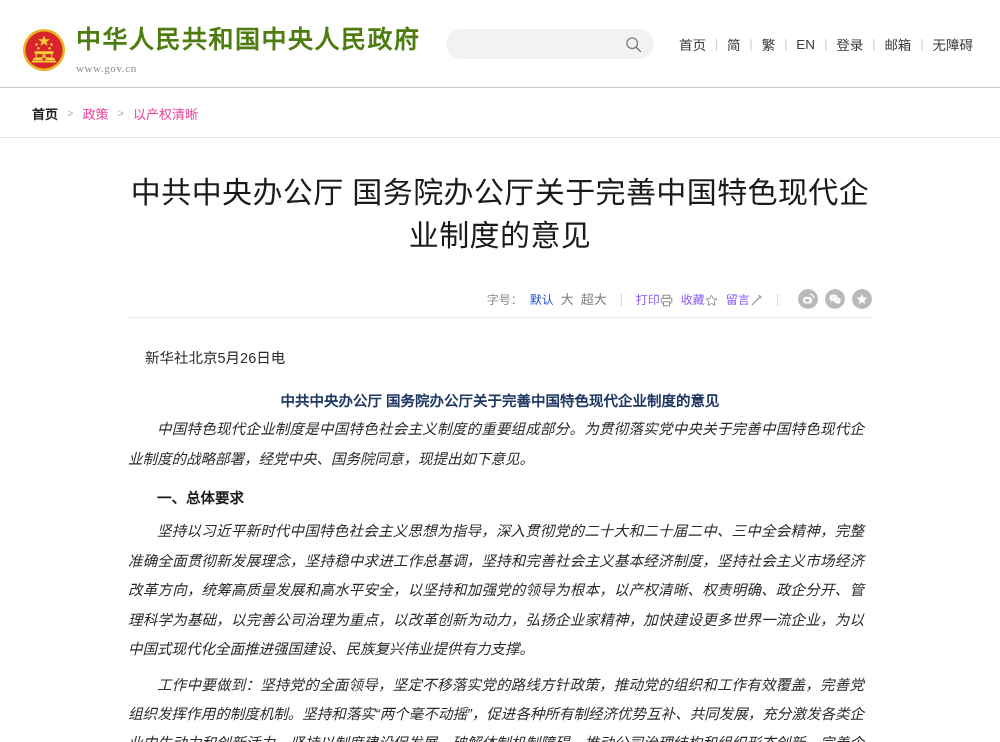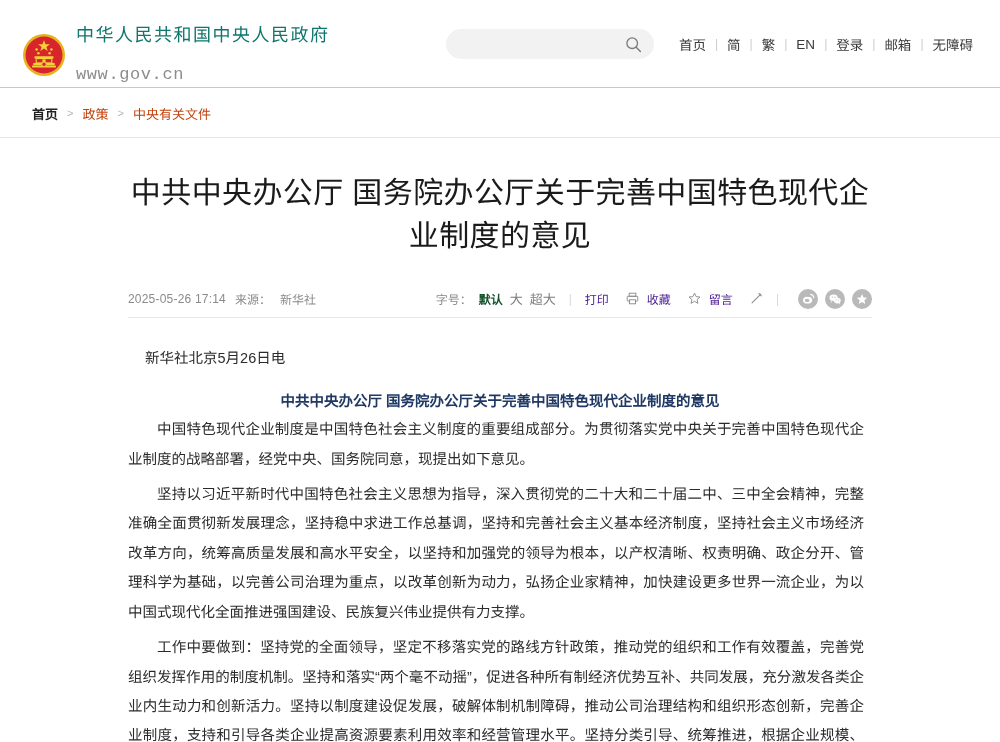--- a/index.html
+++ b/index.html
@@ -28,33 +28,33 @@
   }
   .emblem {
     width: 44px; height: 44px;
     position: relative;
     flex: 0 0 44px;
   }
   .emblem svg { display: block; width: 44px; height: 44px; }
 
   .brand-text { display: flex; flex-direction: column; justify-content: center; padding-top: 1px;}
   .site-name {
-    color: #0f766e;
-    font-size: 18px;
-    font-weight: normal;
+    color: #4d7c0f;
+    font-size: 25px;
+    font-weight: bold;
     letter-spacing: 1.5px;
     line-height: 1.08;
     white-space: nowrap;
   }
   .site-url {
     color: #8c8c8c;
-    font-size: 17px;
+    font-size: 11px;
     letter-spacing: 0.6px;
-    margin-top: 20px;
-    font-family: Liberation Mono, monospace;
+    margin-top: 9px;
+    font-family: Liberation Serif, serif;
   }
 
   .header-right {
     position: absolute;
     right: 18px; top: 0;
     height: 88px;
     display: flex;
     align-items: center;
     gap: 16px;
   }
@@ -110,21 +110,21 @@
   .crumb {
     width: 100%;
     padding-left: 32px;
     height: 50px;
     display: flex;
     align-items: center;
     font-size: 13px;
     color: #333;
     gap: 9px;
   }
-  .crumb a { color: #c2410c; text-decoration: none; }
+  .crumb a { color: #ec4899; text-decoration: none; }
   .crumb .first { font-weight: bold; color: #222; }
   .crumb .sep { color: #b5b5b5; font-size: 11px; }
 
   
   .article {
     width: 744px;
     margin: 0 auto;
     padding-top: 34px;
   }
   .article-title {
@@ -157,27 +157,27 @@
     margin-left: auto;
     display: flex;
     align-items: center;
     gap: 8px;
     color: #7d7d7d;
     white-space: nowrap;
   }
   .fontsize-group { display: flex; align-items: center; gap: 7px; }
   .fs-label { color: #8a8a8a; }
   .fs-opt { color: #7d7d7d; cursor: pointer; }
-  .fs-opt.active { color: #14532d; font-weight: bold; }
+  .fs-opt.active { color: #1d4ed8; font-weight: normal; }
   .fs-big { font-size: 13px; }
   .fs-huge { font-size: 13px; }
 
   .vsep { color: #d8d8d8; padding: 0 5px; }
 
-  .action { display: inline-flex; align-items: center; gap: 17px; cursor: pointer; color: #4c1d95; }
+  .action { display: inline-flex; align-items: flex-end; gap: 0; cursor: pointer; color: #8b5cf6; }
   .action svg { display: block; }
 
   .social { display: flex; align-items: center; gap: 7px; margin-left: 6px; }
   .social-icon {
     width: 20px; height: 20px;
     border-radius: 50%;
     background: #b9b9b9;
     display: flex; align-items: center; justify-content: center;
     cursor: pointer;
   }
@@ -200,21 +200,21 @@
     font-size: 14.5px;
     margin: 0;
     line-height: 1.9;
   }
   .doc-date {
     text-align: center;
     color: #3b3b3b;
     font-size: 12.5px;
     margin: 2px 0 12px 0;
   }
-  .para { margin: 0 8px 6px 0; text-indent: 2em; }
+  .para { margin: 0 8px 6px 0; text-indent: 2em; font-style: italic; }
   .section-head { margin: 10px 0 4px 0; text-indent: 2em; font-weight: bold; color: #1a1a1a; }
 </style>
 </head>
 <body>
 
 <div class="site-header">
 
   <div class="brand">
     <div class="emblem">
       <svg viewBox="0 0 44 44" xmlns="http://www.w3.org/2000/svg" aria-hidden="true">
@@ -273,35 +273,30 @@
 
   </div>
 </div>
 
 <div class="crumb-wrap">
   <div class="crumb">
     <a href="#" class="first">首页</a>
     <span class="sep">&gt;</span>
     <a href="#">政策</a>
     <span class="sep">&gt;</span>
-    <a href="#">中央有关文件</a>
+    <a href="#">以产权清晰</a>
   </div>
 </div>
 
 <div class="article">
 
   <h1 class="article-title">中共中央办公厅 国务院办公厅关于完善中国特色现代企业制度的意见</h1>
 
   <div class="meta-bar">
 
-    <div class="meta-left">
-      <span class="meta-date">2025-05-26 17:14</span>
-      <span class="meta-source-label">来源：</span>
-      <span class="meta-source">新华社</span>
-    </div>
 
     <div class="meta-right">
 
       <div class="fontsize-group">
         <span class="fs-label">字号：</span>
         <span class="fs-opt active">默认</span>
         <span class="fs-opt fs-big">大</span>
         <span class="fs-opt fs-huge">超大</span>
       </div>
 
@@ -366,17 +361,18 @@
         </span>
       </span>
 
     </div>
   </div>
 
   <div class="article-body">
     <p class="dateline">新华社北京5月26日电</p>
     <p class="doc-title">中共中央办公厅 国务院办公厅关于完善中国特色现代企业制度的意见</p>
     <p class="para">中国特色现代企业制度是中国特色社会主义制度的重要组成部分。为贯彻落实党中央关于完善中国特色现代企业制度的战略部署，经党中央、国务院同意，现提出如下意见。</p>
+    <p class="section-head">一、总体要求</p>
     <p class="para">坚持以习近平新时代中国特色社会主义思想为指导，深入贯彻党的二十大和二十届二中、三中全会精神，完整准确全面贯彻新发展理念，坚持稳中求进工作总基调，坚持和完善社会主义基本经济制度，坚持社会主义市场经济改革方向，统筹高质量发展和高水平安全，以坚持和加强党的领导为根本，以产权清晰、权责明确、政企分开、管理科学为基础，以完善公司治理为重点，以改革创新为动力，弘扬企业家精神，加快建设更多世界一流企业，为以中国式现代化全面推进强国建设、民族复兴伟业提供有力支撑。</p>
     <p class="para">工作中要做到：坚持党的全面领导，坚定不移落实党的路线方针政策，推动党的组织和工作有效覆盖，完善党组织发挥作用的制度机制。坚持和落实“两个毫不动摇”，促进各种所有制经济优势互补、共同发展，充分激发各类企业内生动力和创新活力。坚持以制度建设促发展，破解体制机制障碍，推动公司治理结构和组织形态创新，完善企业制度，支持和引导各类企业提高资源要素利用效率和经营管理水平。坚持分类引导、统筹推进，根据企业规模、发展阶段、所有制性质等分类施策，培育更富活力、更具韧性、更有竞争力的现代企业。</p>
   </div>
 
 </div>
 
 </body></html>

